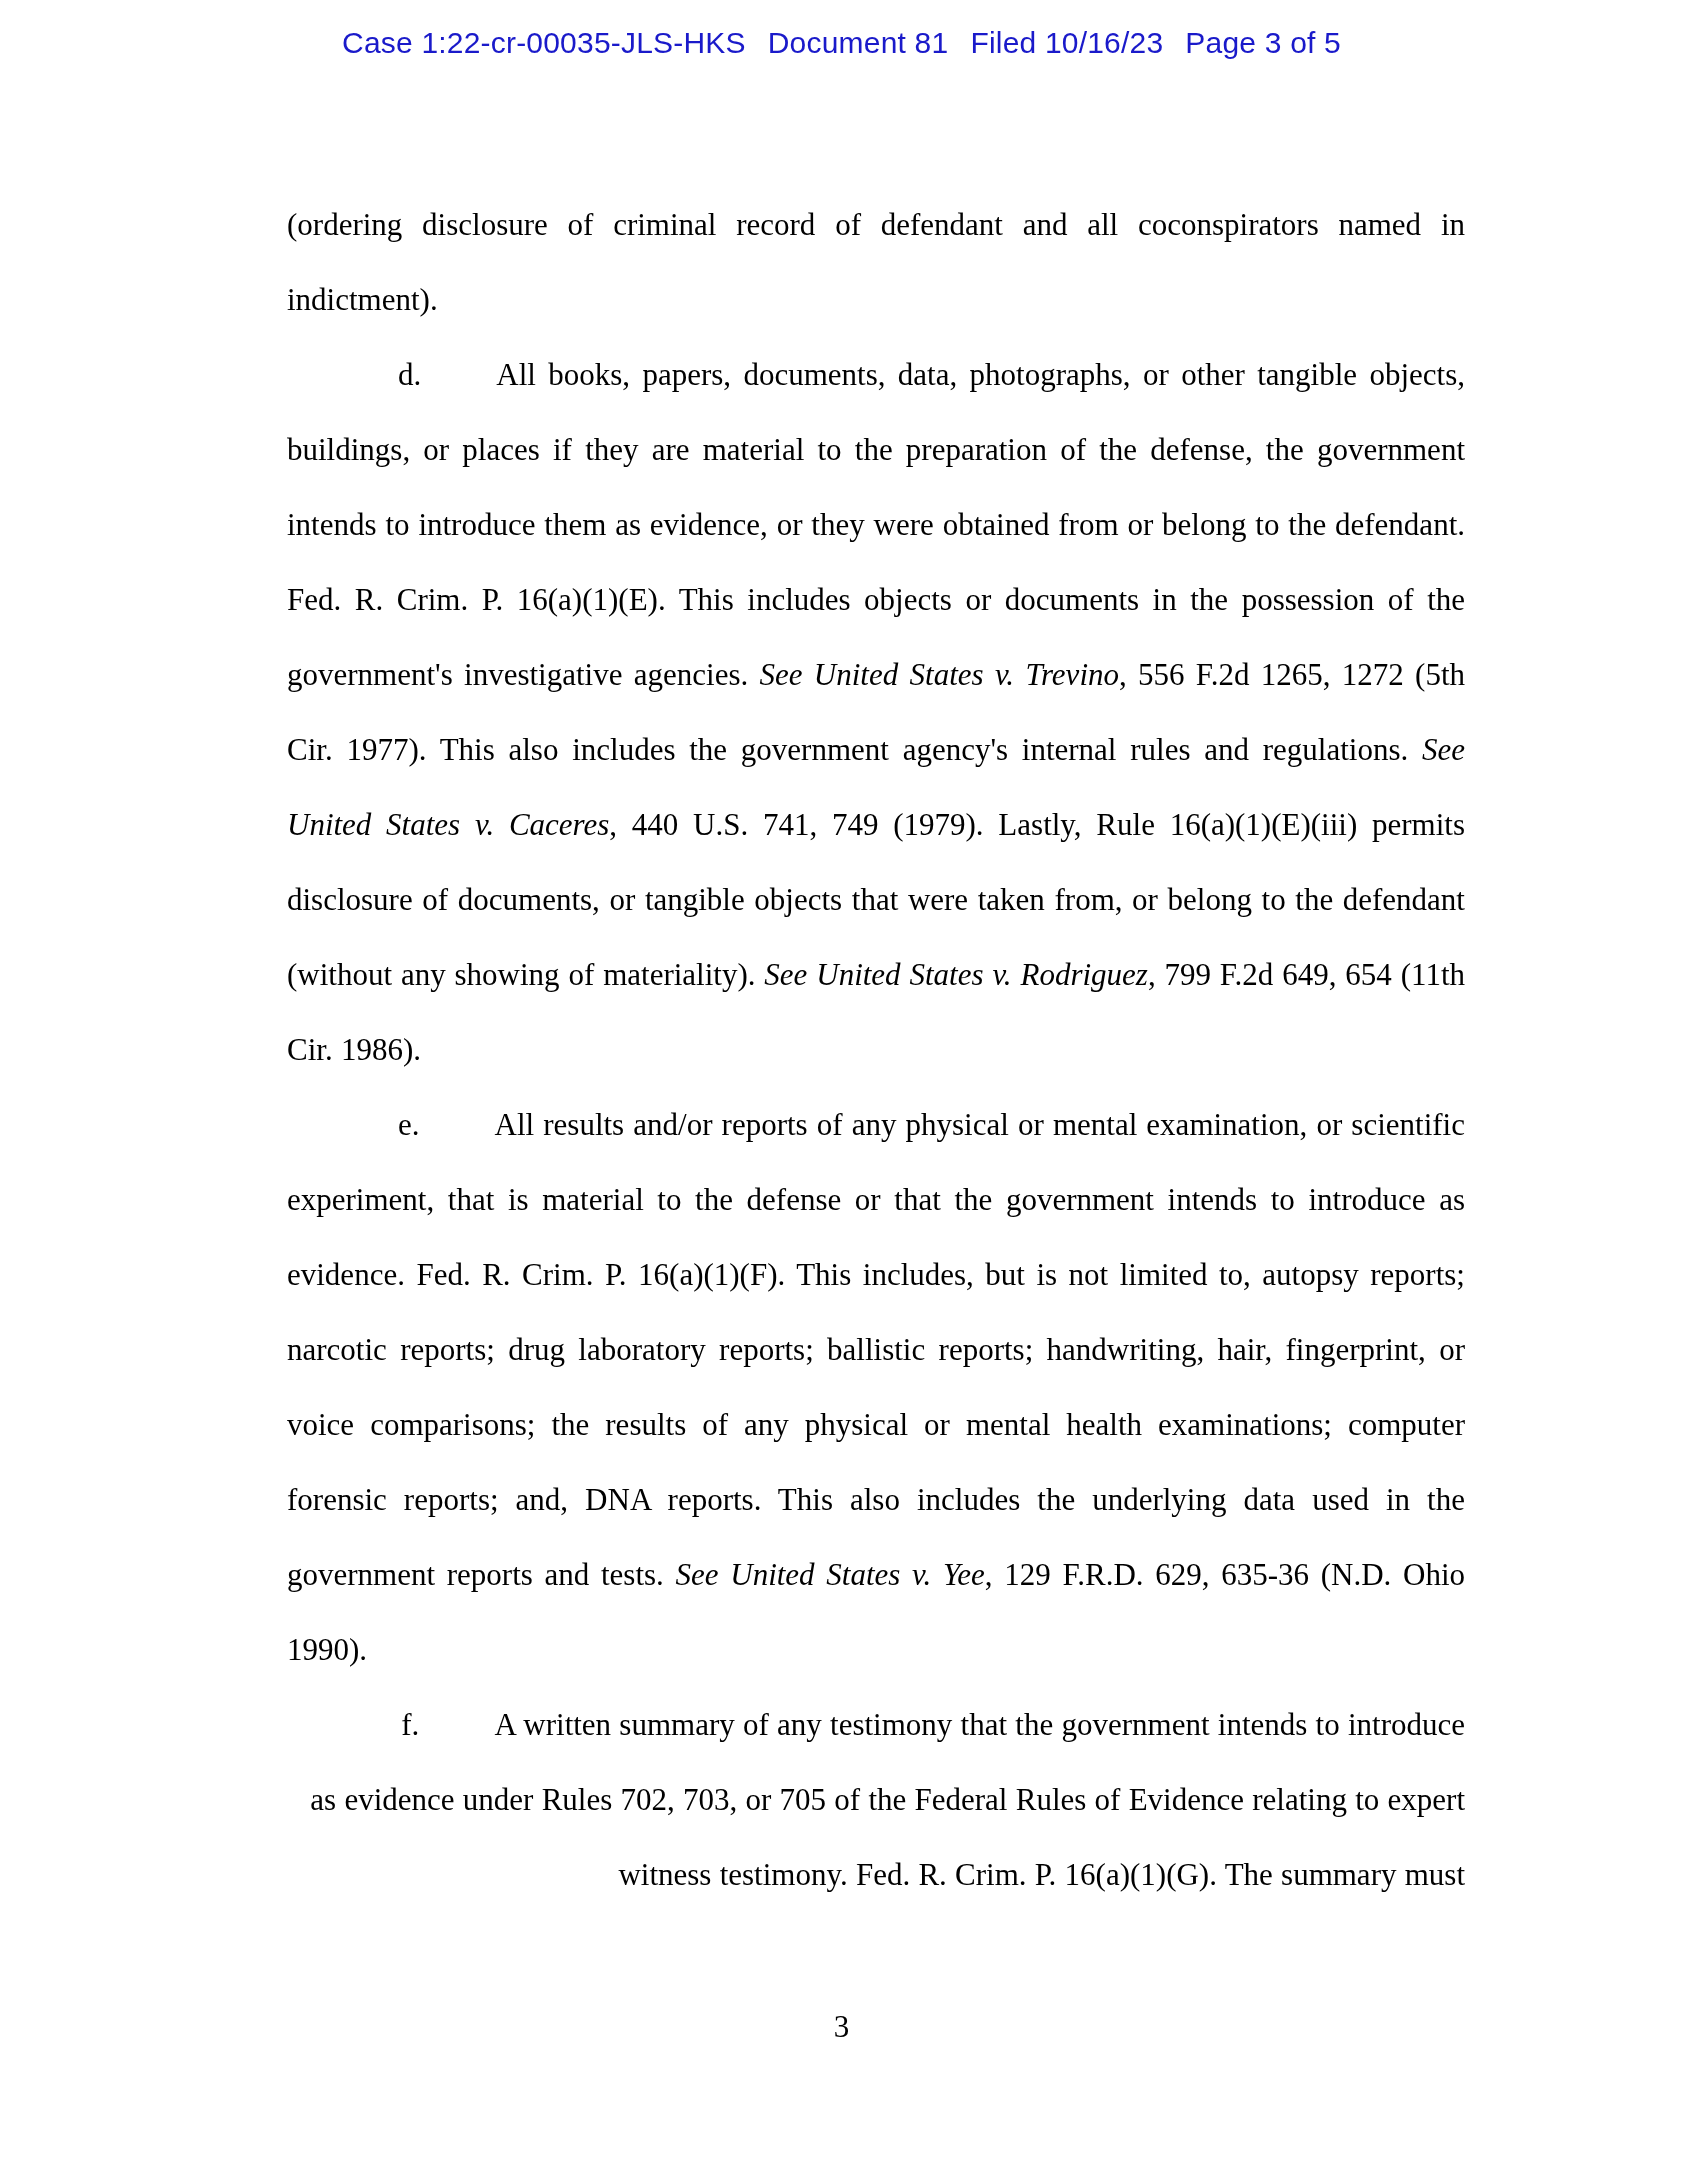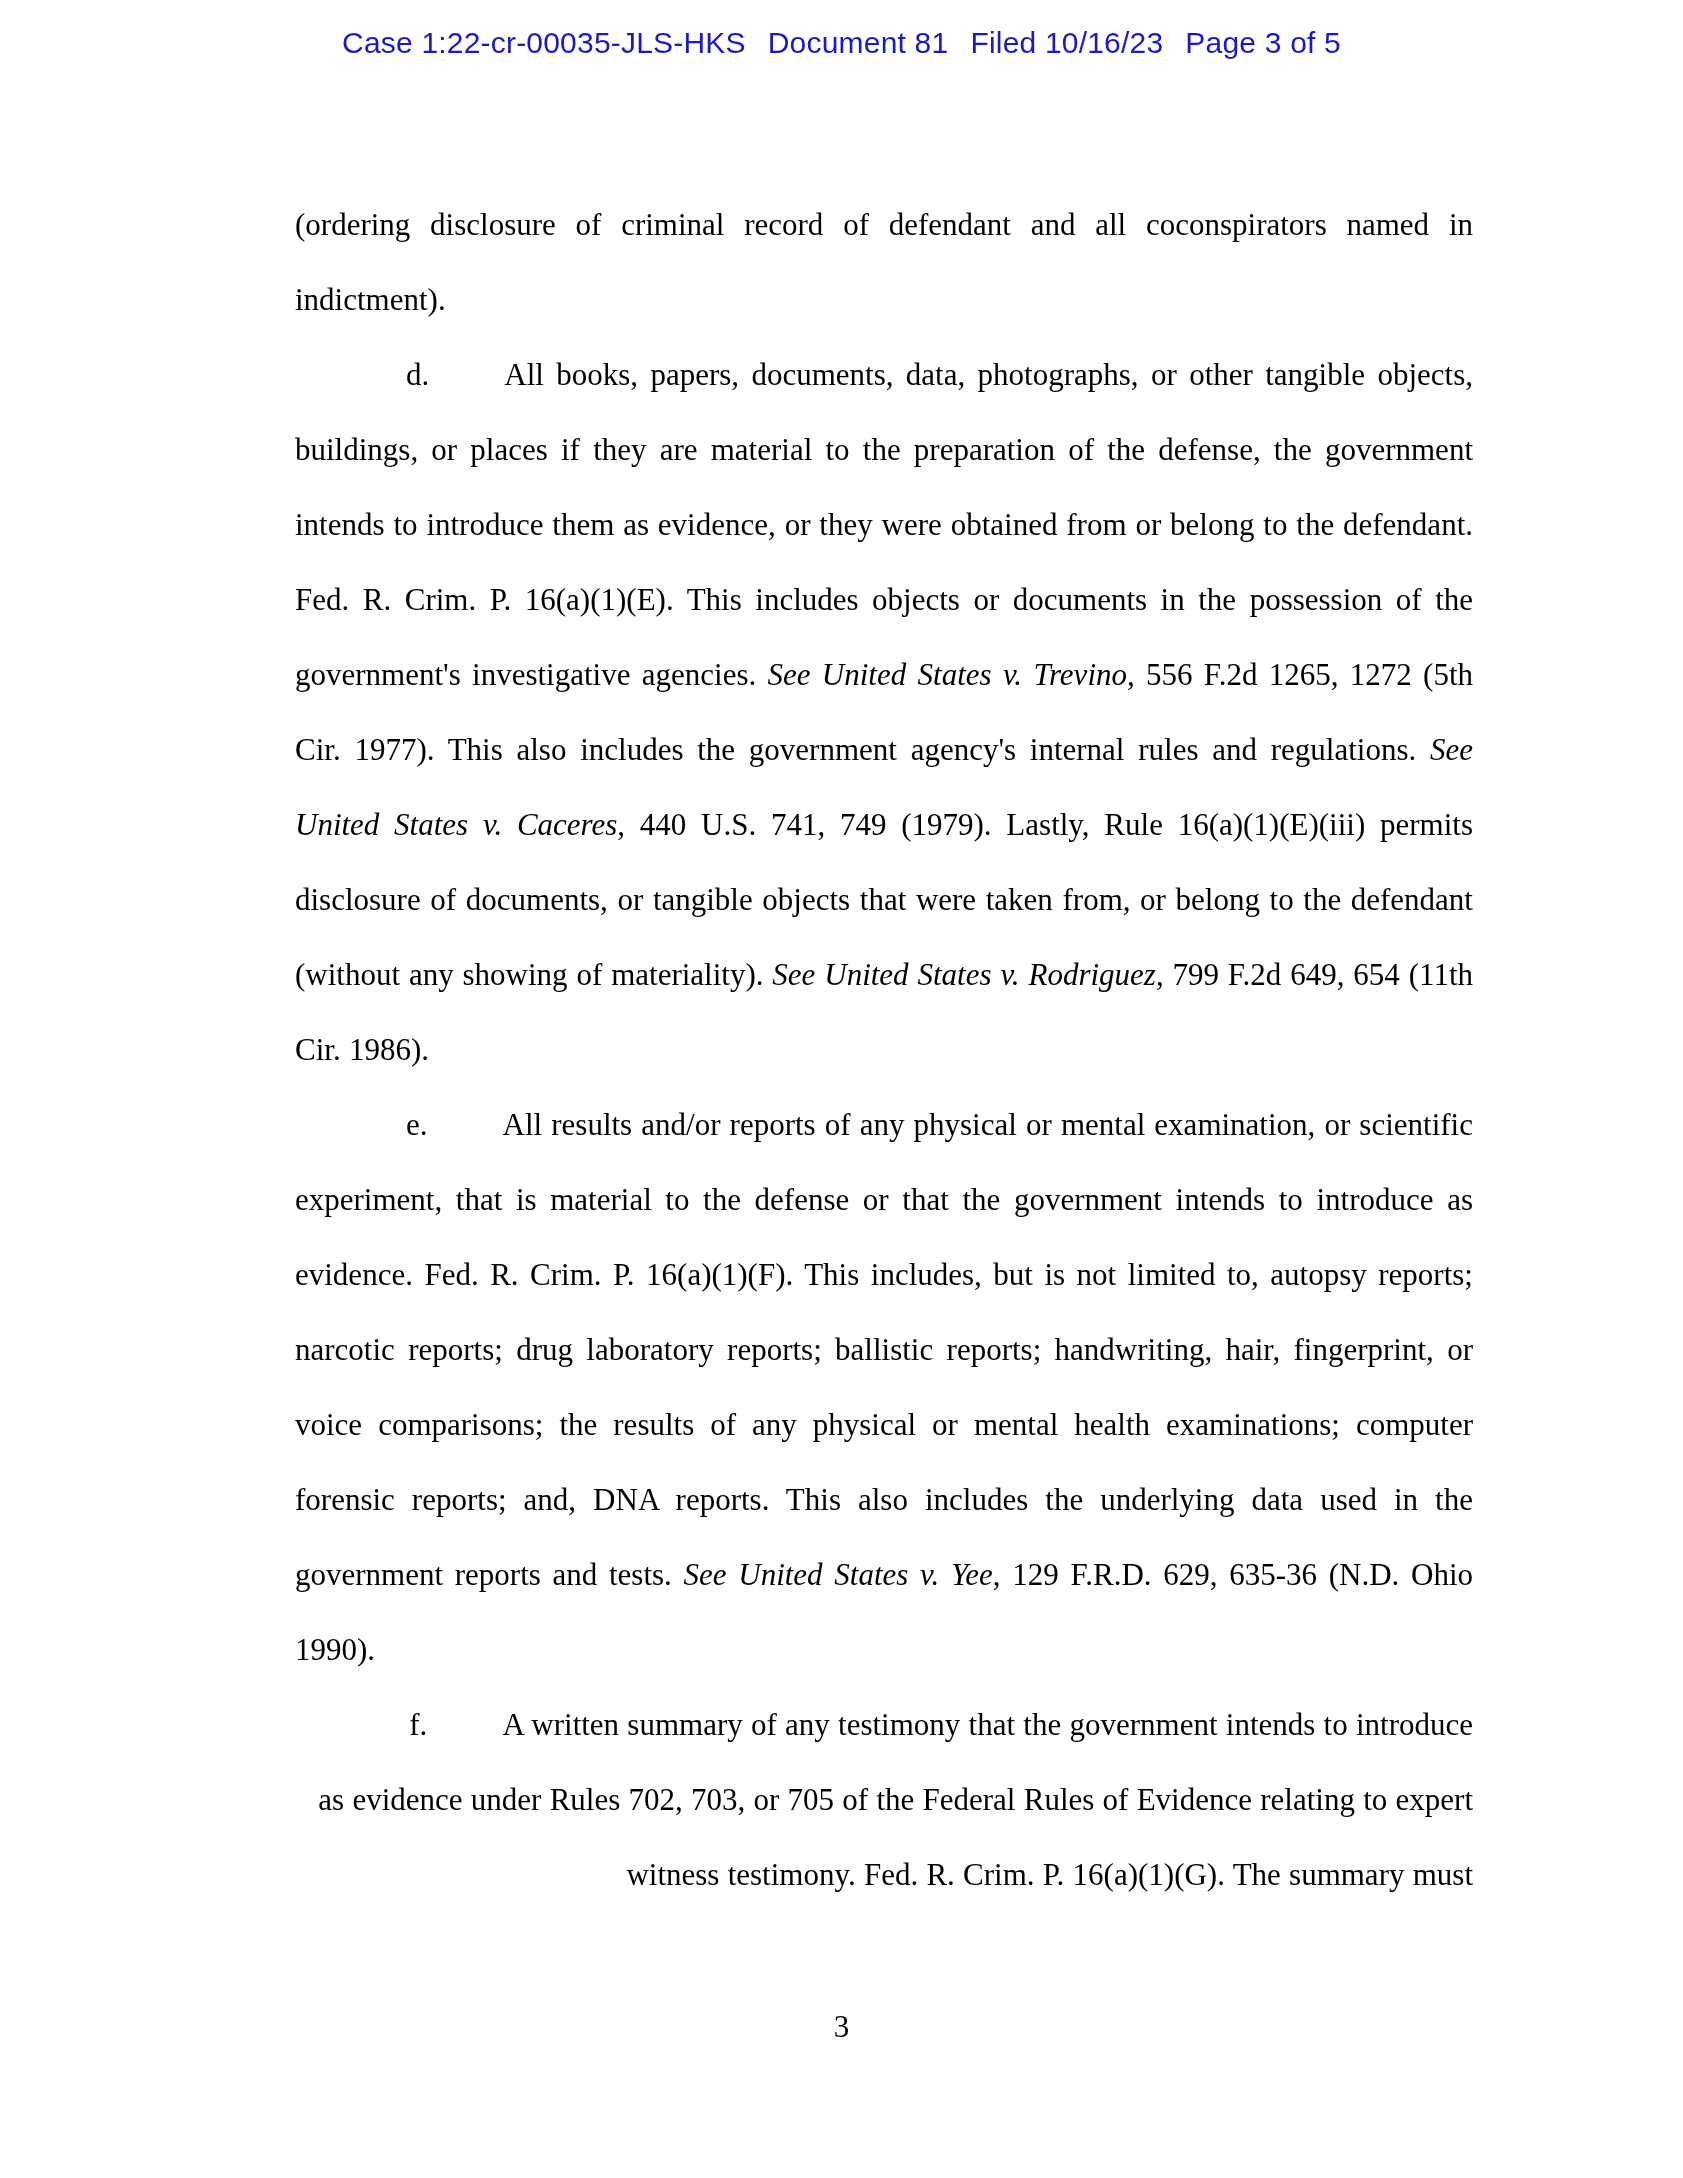--- a/index.html
+++ b/index.html
@@ -29,21 +29,21 @@
     letter-spacing: 0.2px;
     color: #1a1aca;
     white-space: nowrap;
   }
   .ecf-header .seg { display: inline; }
   .ecf-gap { display: inline-block; width: 22px; }
 
   
   .body-block {
     position: absolute;
-    left: 295px;
+    left: 287px;
     top: 183px;
     width: 1178px;
   }
   p.para {
     margin: 0;
     padding: 0;
     font-size: 31px;
     line-height: 75px;
     color: #000000;
     text-align: justify;

